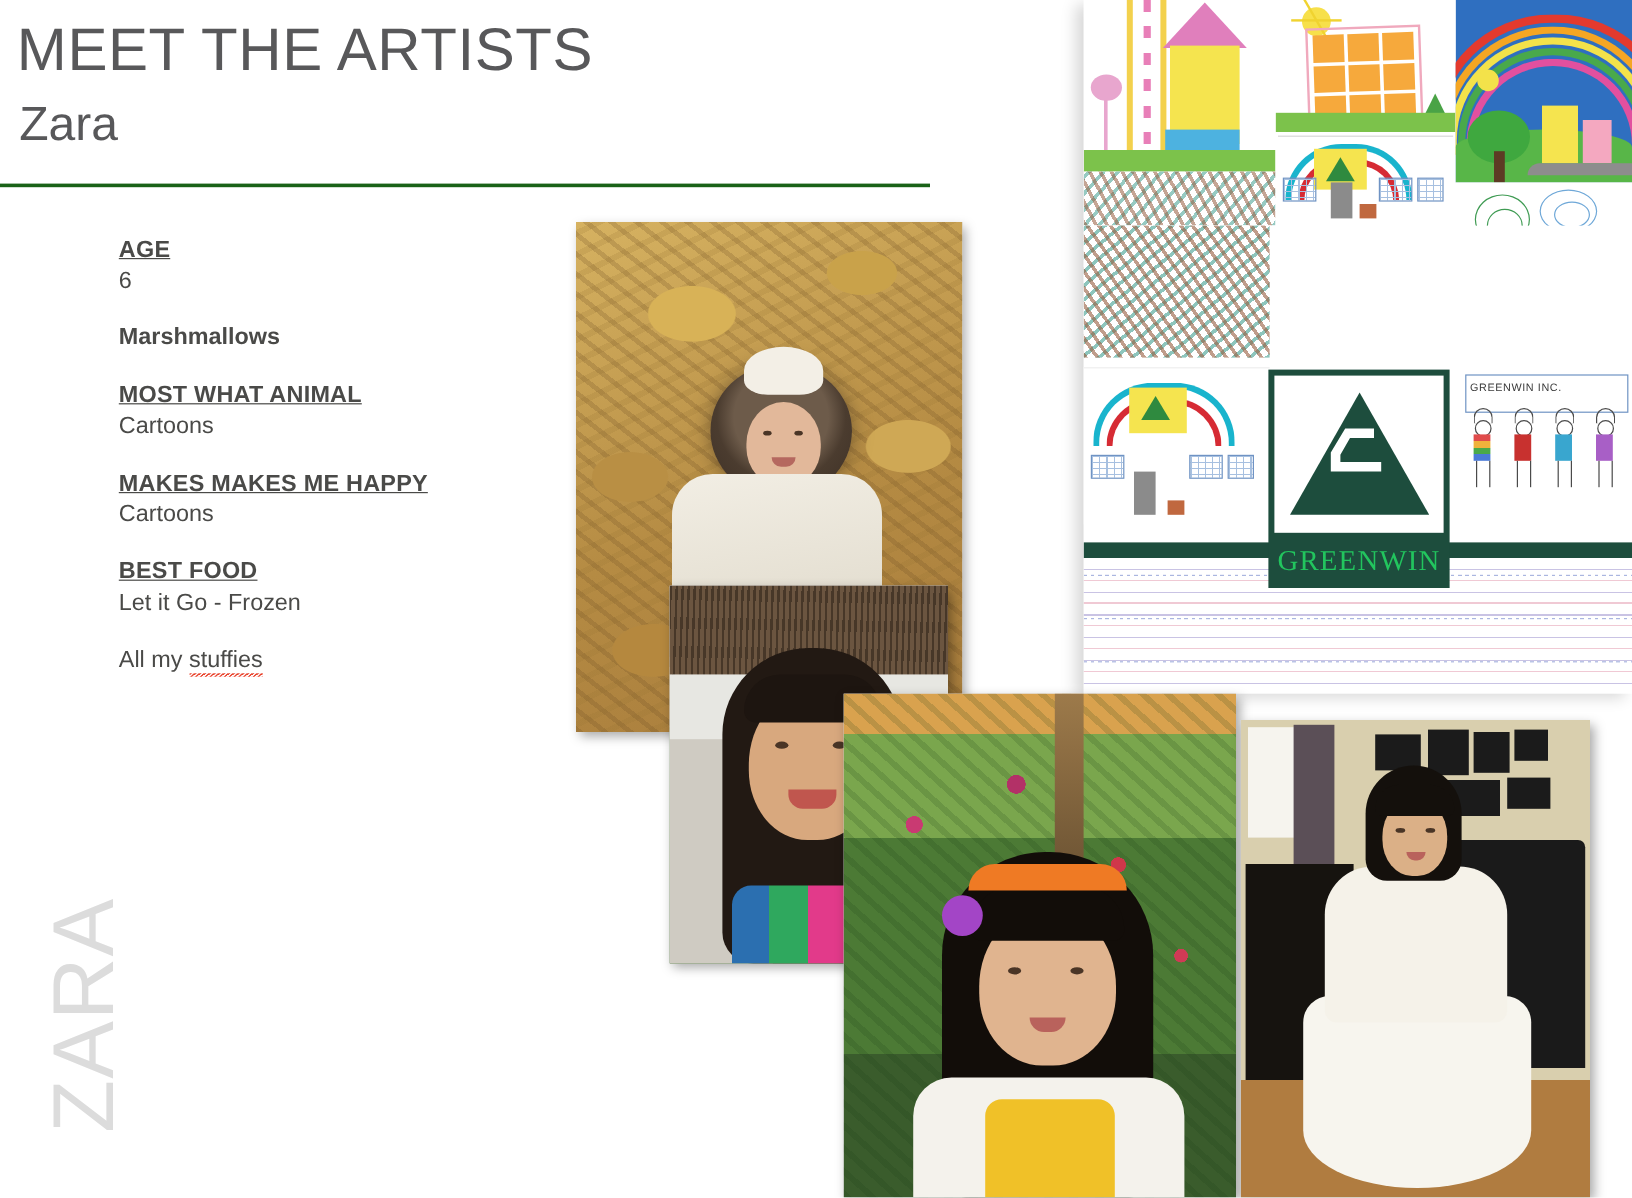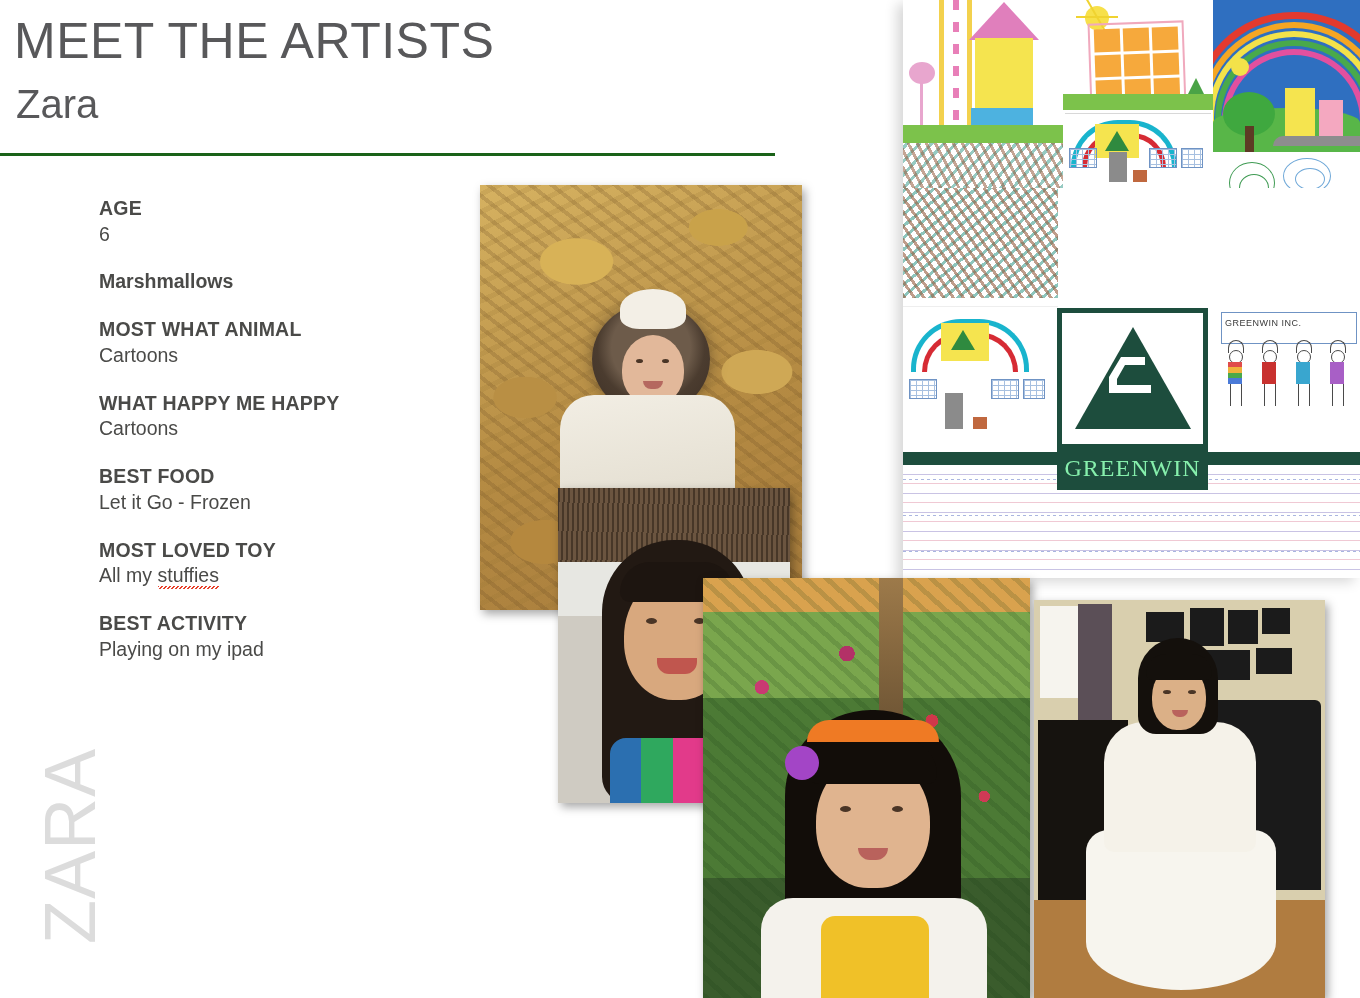--- a/index.html
+++ b/index.html
@@ -49,20 +49,21 @@
   }
 
   .fact-list {
     position: absolute;
     left: 99px;
     top: 196px;
     width: 380px;
   }
   .fact {
     margin-bottom: 22px;
+    text-decoration: underline;
   }
   .fact:last-child { margin-bottom: 0; }
   .fact-label {
     font-size: 19.5px;
     font-weight: bold;
     letter-spacing: 0.2px;
     color: #4a4a48;
     line-height: 1.32;
   }
   .fact-value {
@@ -382,21 +383,21 @@
     transform: translateX(-50%);
     width: 120px; height: 110px;
   }
   .greenwin-word {
     position: absolute;
     left: 0; right: 0; bottom: 8px;
     text-align: center;
     font-family: "Liberation Serif", serif;
     font-size: 24px;
     letter-spacing: 1px;
-    color: #86efac;
+    color: #22c55e;
   }
   
   .art-greenbar {
     position: absolute; left: 0; top: 452px; width: 457px; height: 13px;
     background: #1d4d3d;
   }
   .art-lined {
     position: absolute; left: 0; top: 465px; width: 457px; height: 113px;
     background:
       repeating-linear-gradient(
@@ -614,38 +615,33 @@
   <div class="fact">
     <div class="fact-value bold">Marshmallows</div>
   </div>
 
   <div class="fact">
     <div class="fact-label">MOST WHAT ANIMAL</div>
     <div class="fact-value">Cartoons</div>
   </div>
 
   <div class="fact">
-    <div class="fact-label">WHAT HAPPY ME HAPPY</div>
+    <div class="fact-label">MAKES MAKES ME HAPPY</div>
     <div class="fact-value">Cartoons</div>
   </div>
 
   <div class="fact">
     <div class="fact-label">BEST FOOD</div>
     <div class="fact-value">Let it Go - Frozen</div>
   </div>
 
   <div class="fact">
-    <div class="fact-label">MOST LOVED TOY</div>
     <div class="fact-value"><span>All my </span><span class="misspelled">stuffies</span></div>
   </div>
 
-  <div class="fact">
-    <div class="fact-label">BEST ACTIVITY</div>
-    <div class="fact-value">Playing on my ipad</div>
-  </div>
 
 </div>
 
 <div class="watermark">ZARA</div>
 
 <div class="artwork-panel">
 
   <div class="art-top">
 
     <div class="art-castle">

